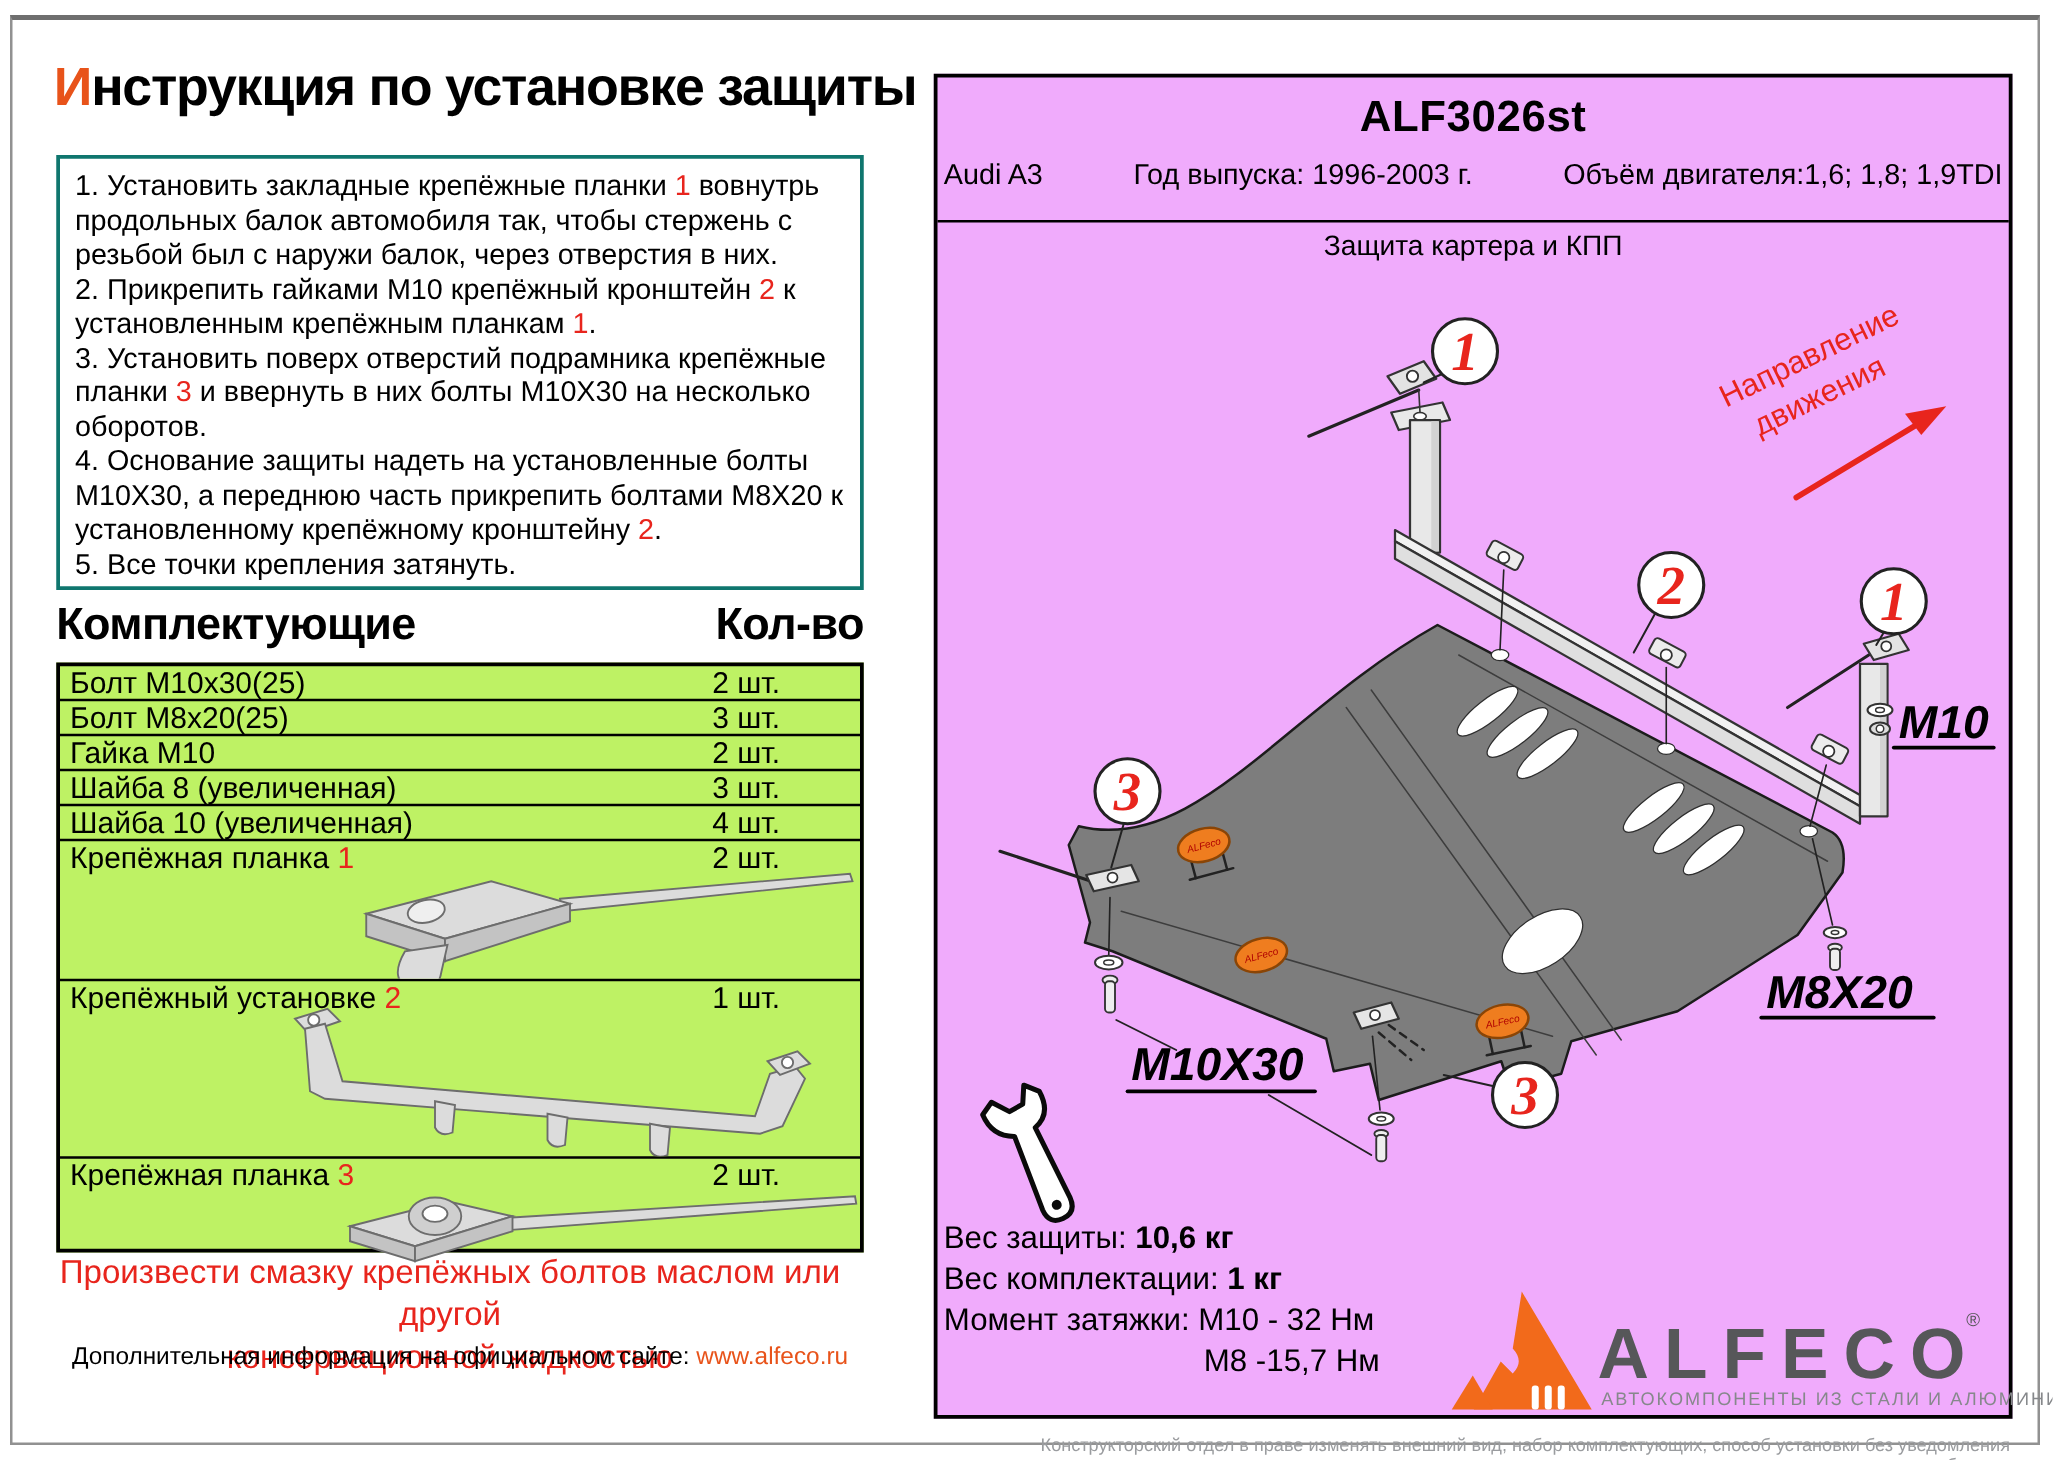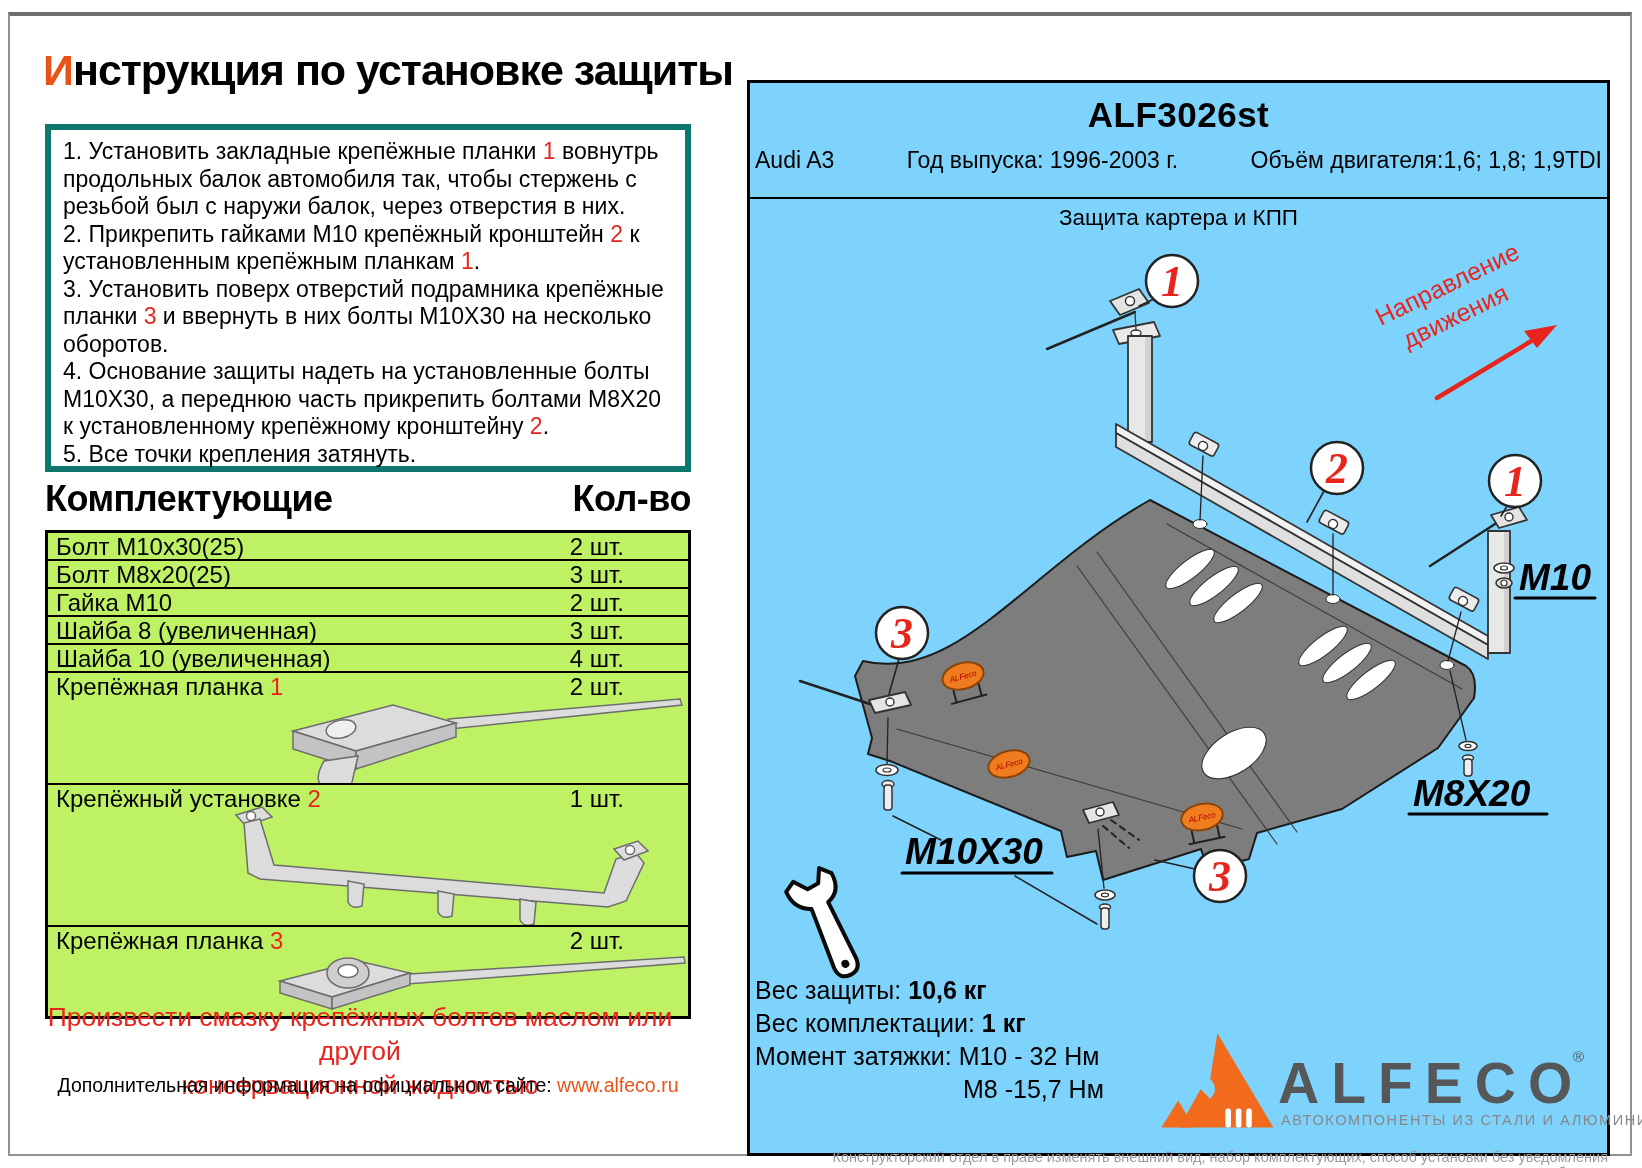--- a/index.html
+++ b/index.html
@@ -7,40 +7,40 @@
     --plate:#7d7d7d; --steel:#e8e8e8; --logo-text:#565759;
   }
   *{box-sizing:border-box; margin:0; padding:0;}
   html,body{background:#fff;}
   body{width:1642px;height:1168px;position:relative;font-family:"Liberation Sans",sans-serif;color:#000;overflow:hidden;}
   .page{position:absolute;left:8px;top:12px;width:1624px;height:1144px;border:2px solid #919191;border-top:4px solid #6f6f6f;background:#fff;}
 
   
   .title{position:absolute;left:33px;top:30px;width:660px;font-size:43px;letter-spacing:-1px;white-space:nowrap;}
   .title .accent{color:var(--accent);}
-  .instr-box{position:absolute;left:35px;top:108px;width:646px;height:348px;border:6px solid #0f766e;padding:8px 12px;font-size:23px;line-height:27.5px;}
+  .instr-box{position:absolute;left:35px;top:108px;width:646px;height:348px;border:3px solid #0f766e;padding:8px 12px;font-size:23px;line-height:27.5px;}
   .step{display:block;}
   .rd{color:var(--red);}
   .comp-head{position:absolute;left:35px;top:462px;width:646px;display:flex;justify-content:space-between;font-size:36px;font-weight:bold;letter-spacing:-0.5px;}
   .comp-table{position:absolute;left:35px;top:514px;width:646px;border:3px solid #000;background:#bef264;}
   .crow{border-bottom:2px solid #000;display:flex;justify-content:space-between;align-items:flex-start;padding:1px 8px 0 8px;font-size:24px;line-height:25px;min-height:27px;}
   .crow:last-child{border-bottom:none;}
   .crow.part{display:block;position:relative;}
   .crow.part .part-head{display:flex;justify-content:space-between;padding:0;}
   .crow .qty{padding-right:56px;white-space:nowrap;}
   .crow.part svg{position:absolute;left:0;top:18px;pointer-events:none;}
   .part1{height:112px;}
   .part2{height:142px;}
-  .part3{height:89px;text-align:right;}
+  .part3{height:72px;text-align:right;}
   .warning{position:absolute;left:27px;top:984px;width:646px;text-align:center;color:var(--red);font-size:26.5px;line-height:34px;}
   .site-line{position:absolute;left:35px;top:1058px;width:646px;text-align:center;font-size:19.5px;}
   .site-line .link{color:var(--accent);cursor:pointer;}
 
   
-  .right-panel{position:absolute;left:737px;top:64px;width:863px;height:1076px;border:3px solid #000;background:#7dd3fc;}
+  .right-panel{position:absolute;left:737px;top:43px;width:863px;height:1076px;border:3px solid #000;background:#f0abfc;}
   .rp-header{position:absolute;left:0;top:0;width:100%;height:116px;border-bottom:2px solid #000;}
   .rp-code{text-align:center;font-size:35px;font-weight:bold;margin-top:12px;letter-spacing:0.5px;}
   .rp-sub{display:flex;justify-content:space-between;padding:0 5px;font-size:23px;margin-top:12px;white-space:nowrap;text-align:center;}
   .rp-subtitle{position:absolute;left:0;top:122px;width:100%;text-align:center;font-size:22.5px;}
   .diagram-svg{position:absolute;left:737px;top:168px;width:860px;height:800px;}
 
   .specs{position:absolute;left:745px;top:958px;width:470px;font-size:25px;line-height:33px;}
   .spec-row span.b{font-weight:bold;}
   .spec-row.indent{padding-left:208px;}
 

